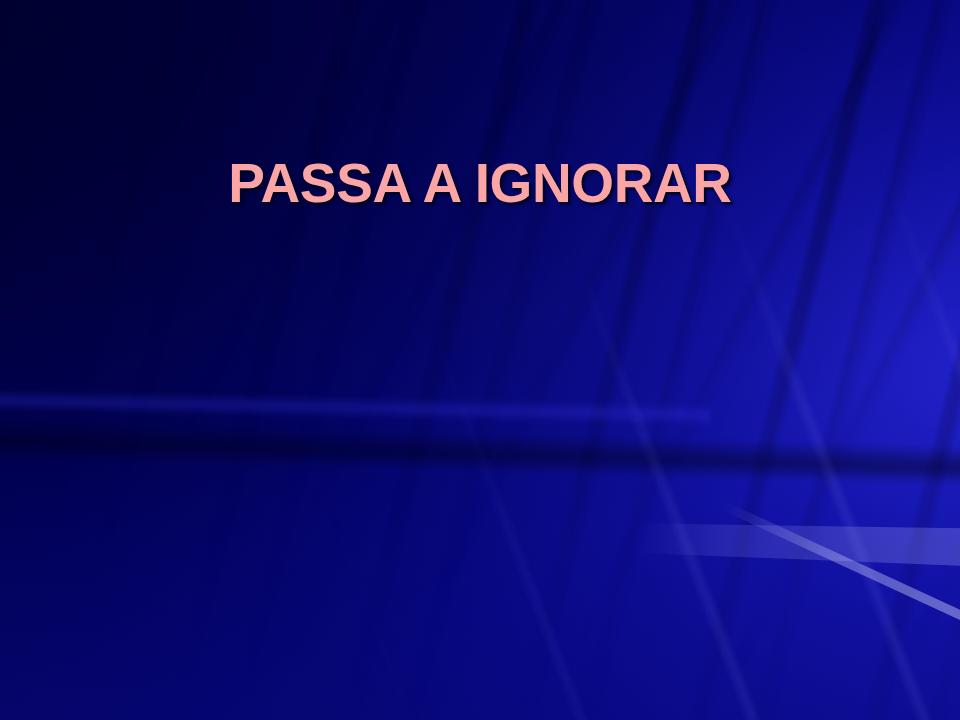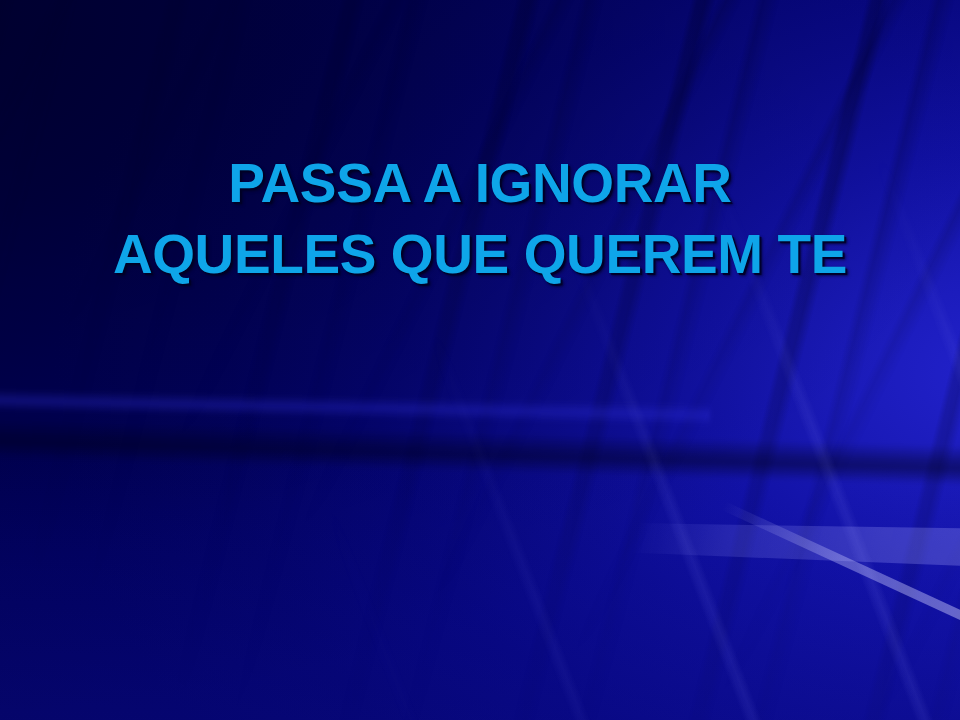--- a/index.html
+++ b/index.html
@@ -204,21 +204,21 @@
     left: 0;
     right: 0;
     top: 148px;
     text-align: center;
     padding: 0 18px;
     box-sizing: border-box;
   }
 
   .title-line {
     display: block;
-    color: #0ea5e9;
+    color: #fca5a5;
     font-weight: bold;
     font-size: 55px;
     line-height: 71px;
     letter-spacing: -0.4px;
     white-space: nowrap;
     text-shadow:
       2px 2px 0 rgba(0,0,38,0.80),
       3px 3px 3px rgba(0,0,30,0.60),
       1px 1px 2px rgba(0,0,40,0.70);
   }
@@ -239,16 +239,15 @@
   <div class="bg-bottomglow"></div>
   <div class="band-dark"></div>
   <div class="band-light"></div>
   <div class="rays-light"></div>
   <div class="wedge"></div>
   <div class="wedge-hairline"></div>
   <div class="vignette"></div>
 
   <div class="title-block">
     <span class="title-line l1">PASSA A IGNORAR</span>
-    <span class="title-line l2">AQUELES QUE QUEREM TE</span>
   </div>
 
 </div>
 
 </body></html>

